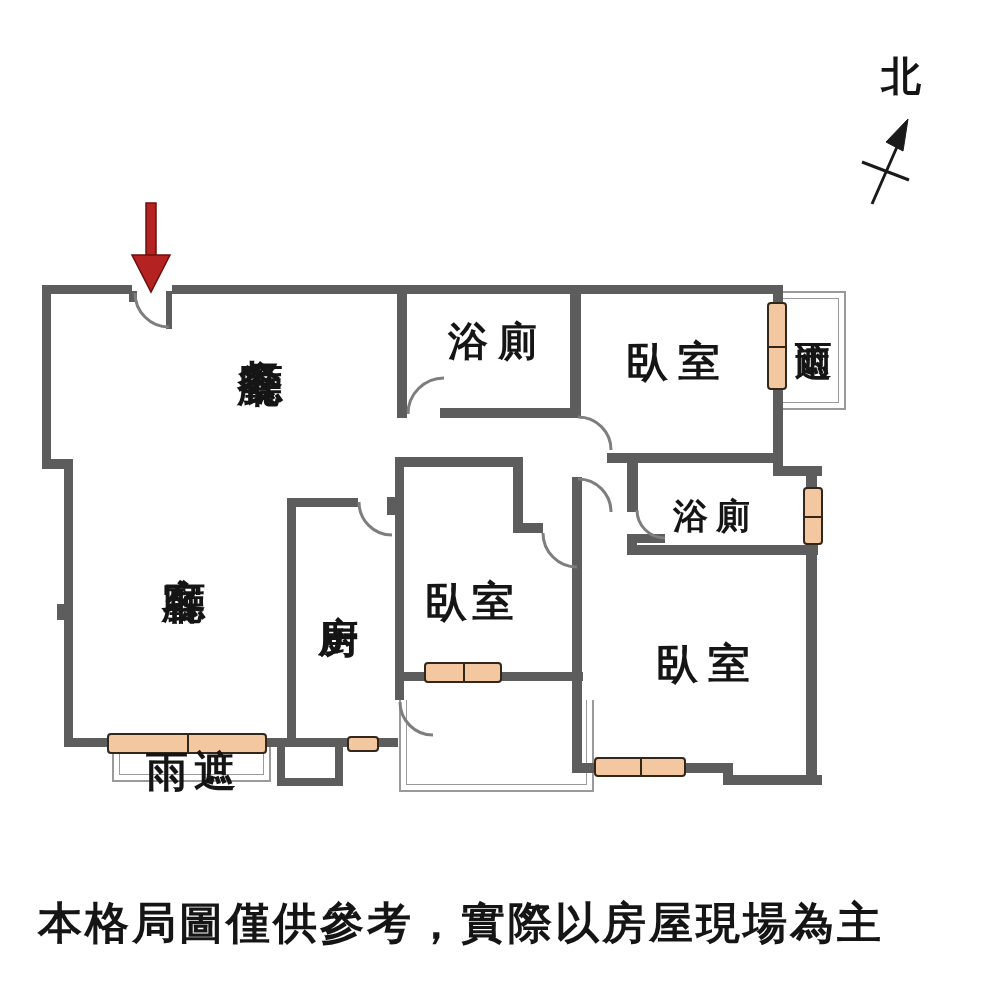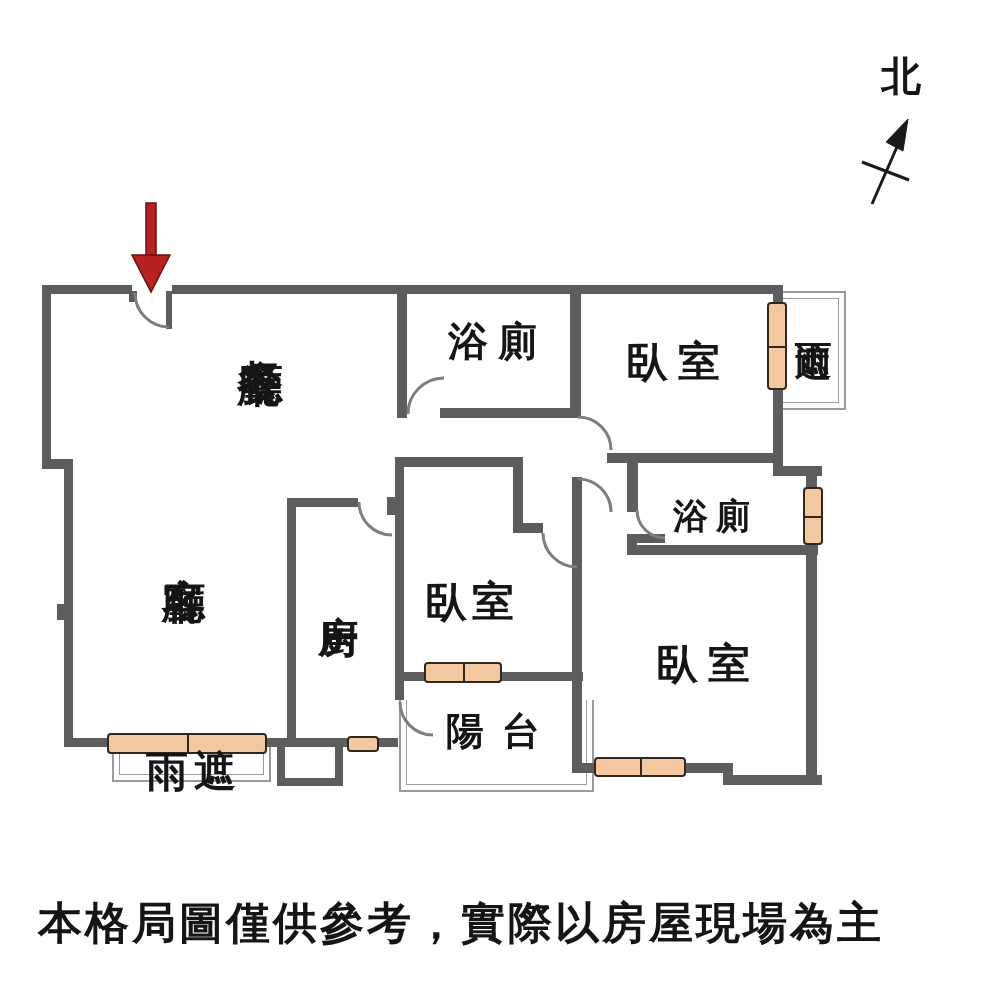--- a/index.html
+++ b/index.html
@@ -111,20 +111,19 @@
   </svg>
 
   <div class="label vert" style="left:236px;top:322px;font-size:46px;">餐廳</div>
   <div class="label vert" style="left:160px;top:542px;font-size:44px;">客廳</div>
   <div class="label vert" style="left:317px;top:583px;font-size:40px;">廚房</div>
   <div class="label" style="left:448px;top:322px;font-size:40px;letter-spacing:10px;">浴廁</div>
   <div class="label" style="left:626px;top:341px;font-size:42px;letter-spacing:10px;">臥室</div>
   <div class="label" style="left:673px;top:499px;font-size:35px;letter-spacing:8px;">浴廁</div>
   <div class="label" style="left:425px;top:581px;font-size:42px;letter-spacing:5px;">臥室</div>
   <div class="label" style="left:656px;top:643px;font-size:42px;letter-spacing:10px;">臥室</div>
-  <div class="label" style="left:446px;top:712px;font-size:38px;letter-spacing:18px;">陽台</div>
   <div class="label vert" style="left:794px;top:313px;font-size:37px;">雨遮</div>
   <div class="label" style="left:146px;top:751px;font-size:42px;letter-spacing:6px;">雨遮</div>
 
   <div class="label" style="left:881px;top:57px;font-size:40px;">北</div>
 
   <div id="disclaimer">本格局圖僅供參考，實際以房屋現場為主</div>
 </div>
 
 </body></html>

